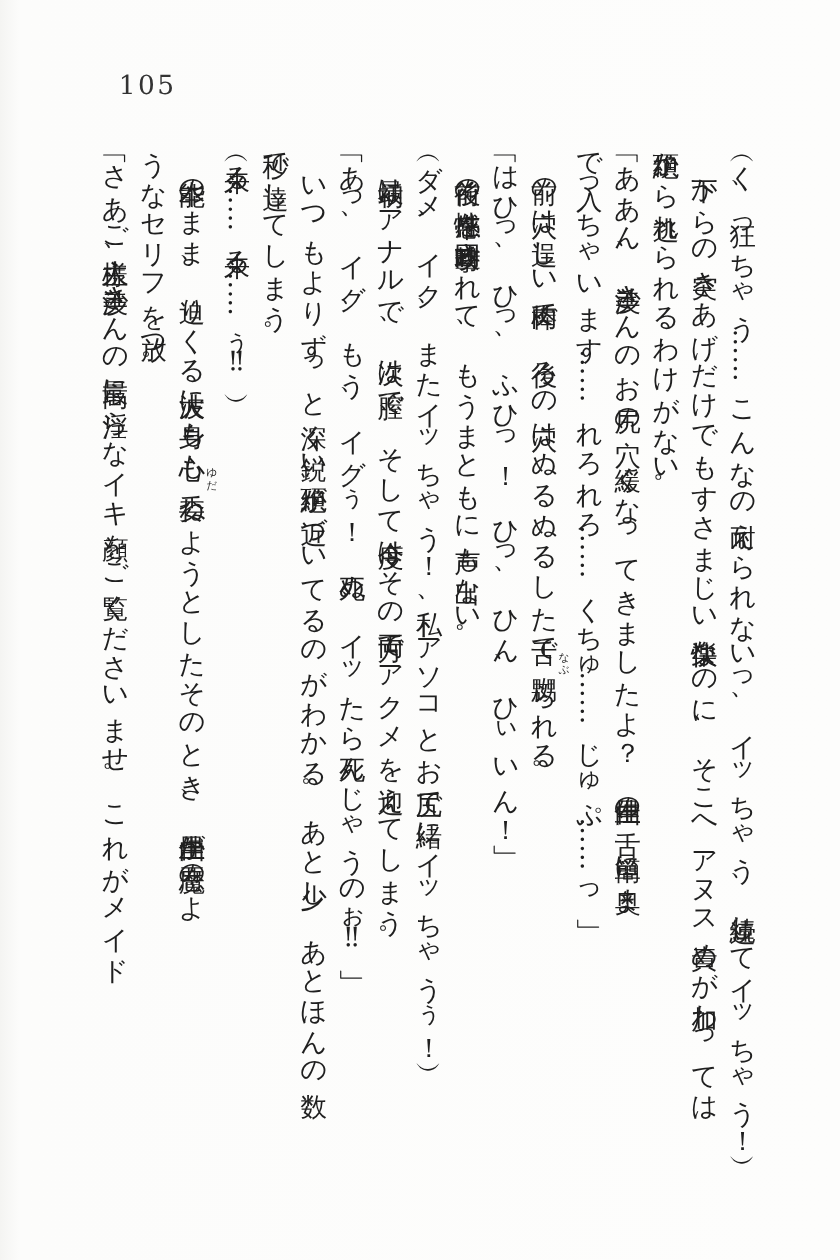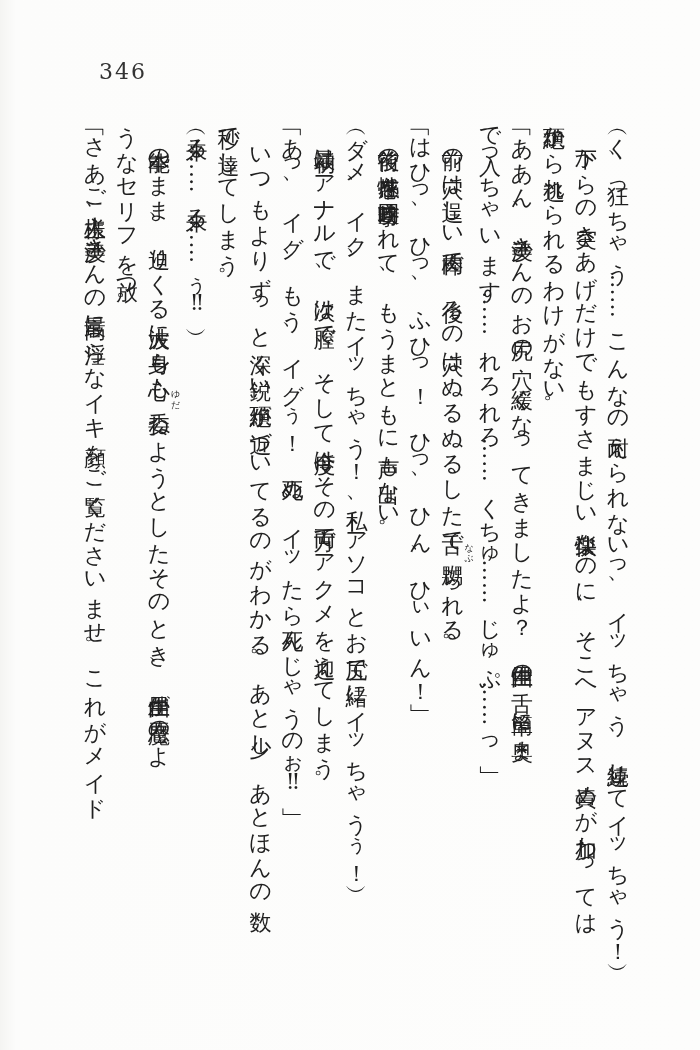--- a/index.html
+++ b/index.html
@@ -53,21 +53,21 @@
   ruby rt {
     font-size: 9px;
     letter-spacing: 0;
     color: #2a2a2a;
   }
 </style>
 </head>
 <body>
 
 <div class="page">
-  <div class="page-number">346</div>
+  <div class="page-number">105</div>
 
   <div class="text-block">
       <p class="text-line indent-0_5">（く、狂っちゃう……こんなの耐えられないっ、イッちゃう、連続してイッちゃう！）</p>
       <p class="text-line indent-1">下からの突きあげだけでもすさまじい快楽なのに、そこへアヌス責めが加わっては</p>
       <p class="text-line indent-0">絶頂から逃れられるわけがない。</p>
       <p class="text-line indent-0_5">「ああん、美沙さんのお尻の穴、緩くなってきましたよ？　由佳里の舌、簡単に奥ま</p>
       <p class="text-line indent-0">で入っちゃいます……れろれろ……くちゅ……じゅぷ……っ」</p>
       <p class="text-line indent-1">前の穴は逞しい肉棒で、後ろの穴はぬるぬるした舌で<ruby>嬲<rt>なぶ</rt></ruby>られる。</p>
       <p class="text-line indent-0_5">「はひっ、ひっ、ふひっ！　ひっ、ひん、ひぃいん！」</p>
       <p class="text-line indent-1">前後の性感帯を同時攻撃されて、もうまともに声も出ない。</p>

